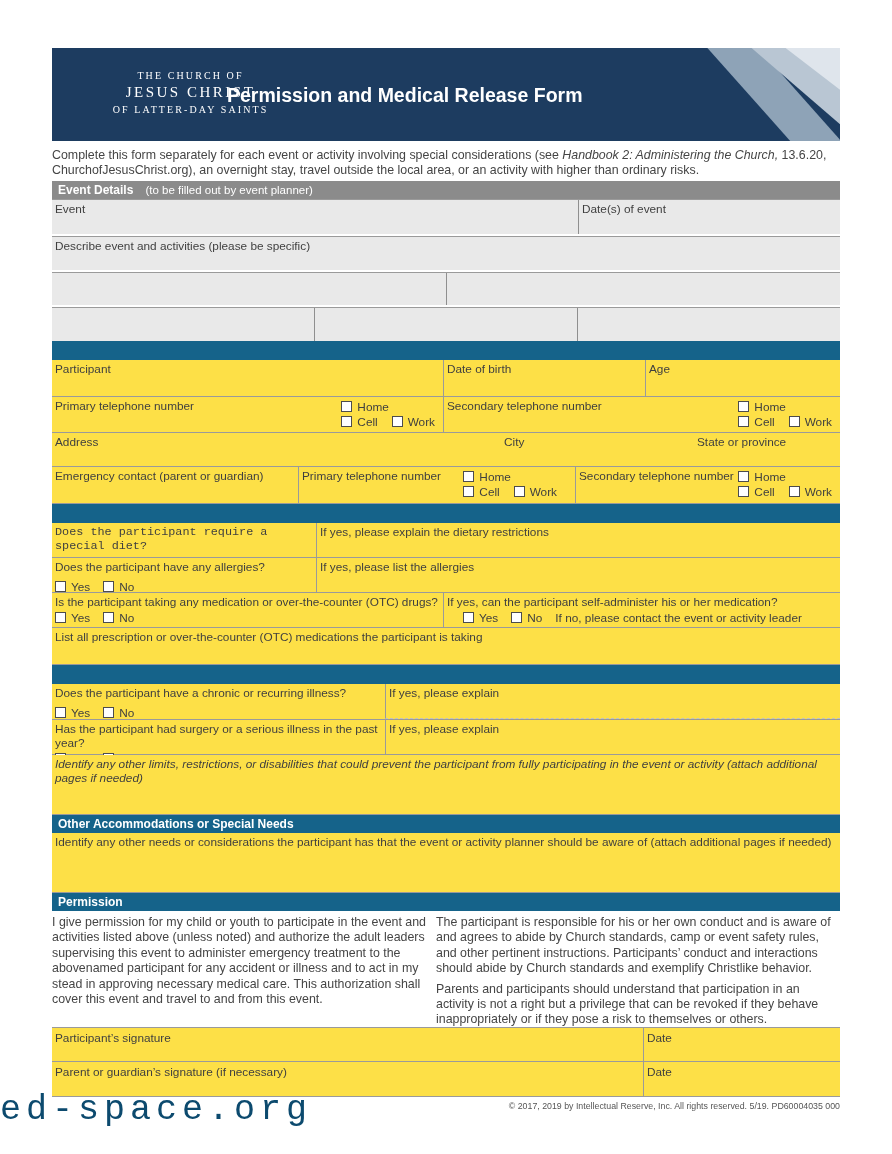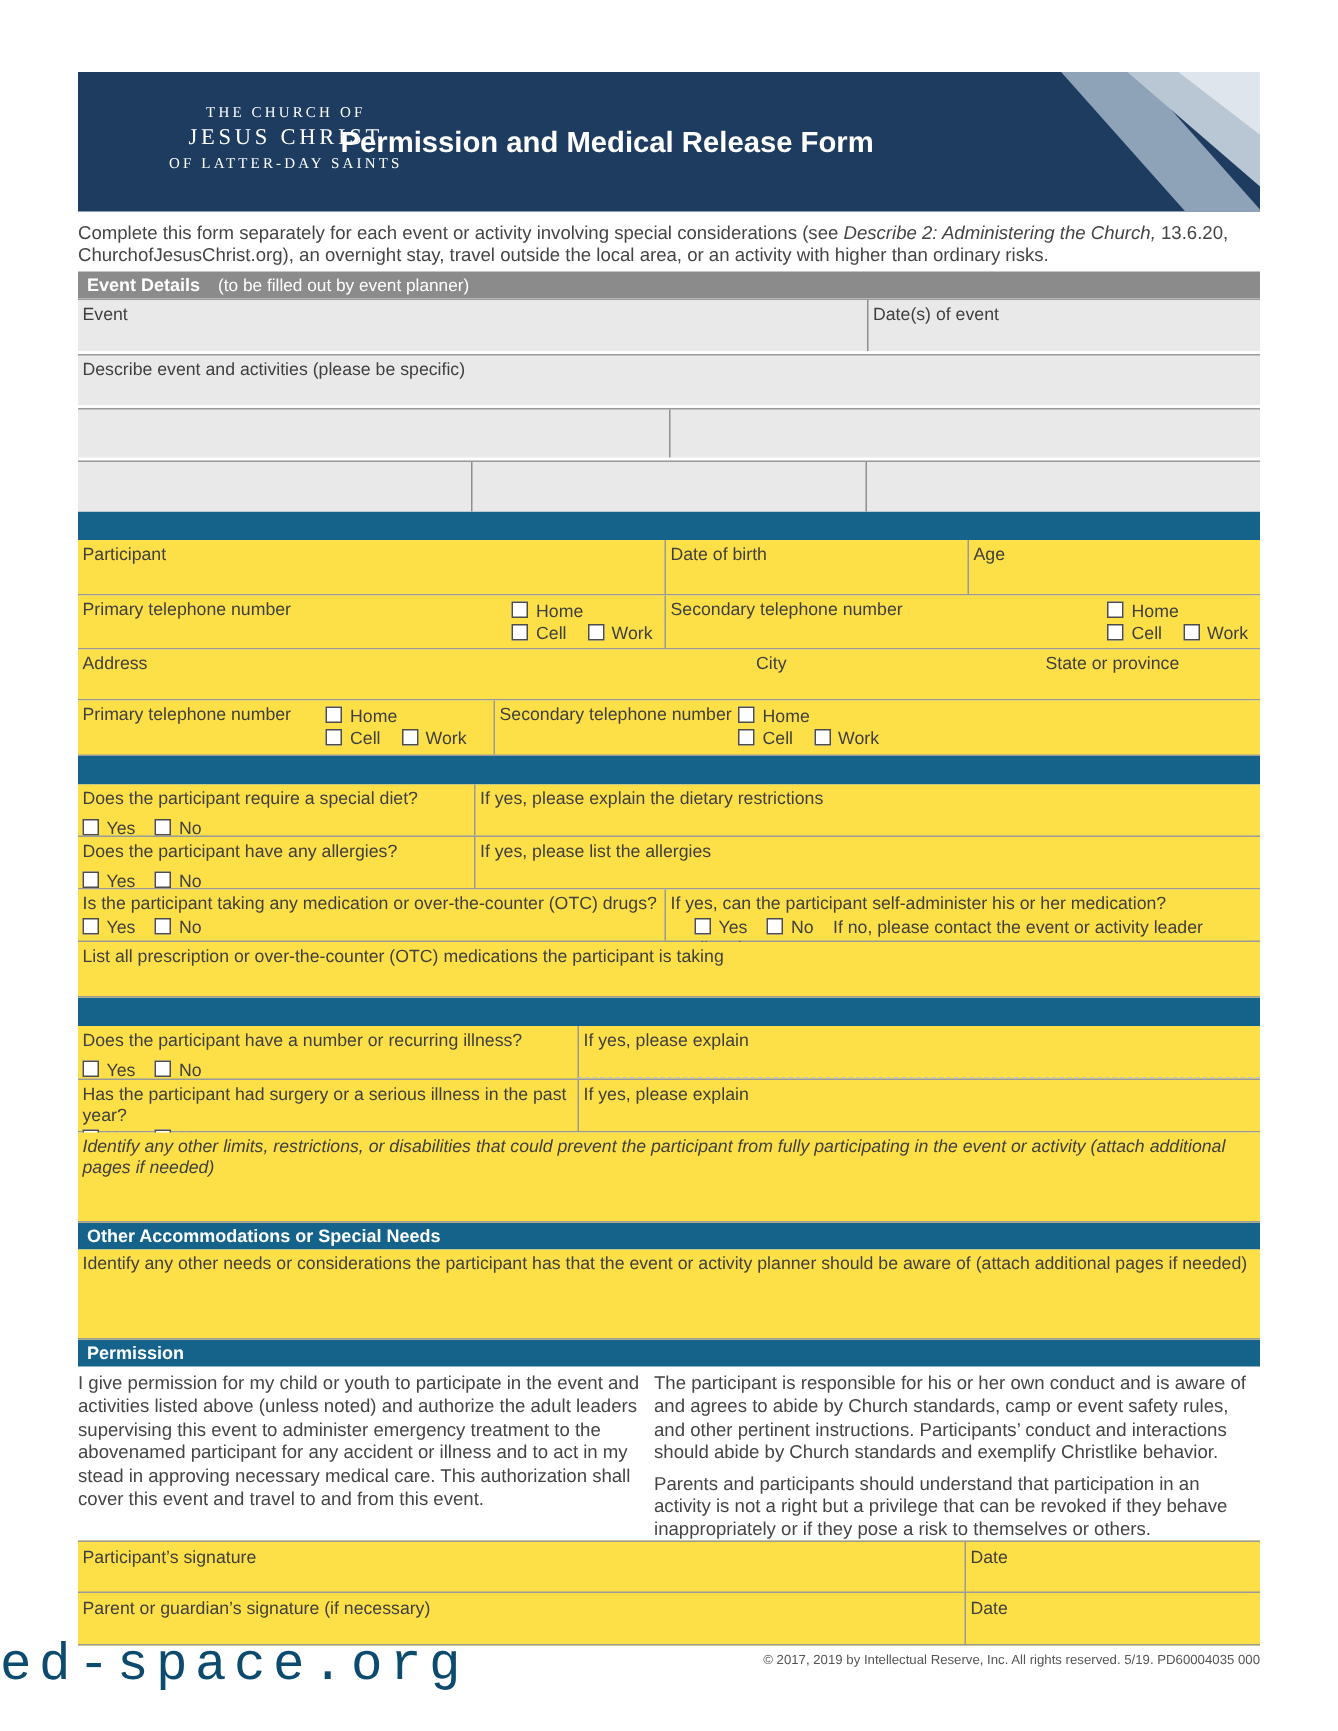--- a/index.html
+++ b/index.html
@@ -76,21 +76,21 @@
           <div class="facet f-c"></div>
       </div>
       <div class="logo">
         <div class="logo-s">THE CHURCH OF</div>
         <div class="logo-m">JESUS CHRIST</div>
         <div class="logo-s">OF LATTER-DAY SAINTS</div>
       </div>
       <div class="hdr-title">Permission and Medical Release Form</div>
     </div>
 
-    <div class="intro"><span>Complete this form separately for each event or activity involving special considerations (see </span><span class="ital">Describe 2: Administering the Church,</span><span> 13.6.20, ChurchofJesusChrist.org), an overnight stay, travel outside the local area, or an activity with higher than ordinary risks.</span></div>
+    <div class="intro"><span>Complete this form separately for each event or activity involving special considerations (see </span><span class="ital">Handbook 2: Administering the Church,</span><span> 13.6.20, ChurchofJesusChrist.org), an overnight stay, travel outside the local area, or an activity with higher than ordinary risks.</span></div>
 
     <div class="bar-gray"><b>Event Details</b><span class="note">(to be filled out by event planner)</span></div>
 
     <div class="row cellgray gap2" style="height:35px;">
       <div class="cell" style="width:526px;"><span class="lbl">Event</span></div>
       <div class="cell" style="width:262px;"><span class="lbl">Date(s) of event</span></div>
     </div>
 
     <div class="row cellgray gap2" style="height:34px;">
       <div class="cell" style="width:732px;"><span class="lbl">Describe event and activities (please be specific)</span></div>
@@ -134,40 +134,41 @@
 
     <div class="row whiterow" style="height:34px;">
       <div class="cell" style="width:788px;">
         <span class="lbl">Address</span>
         <span class="lbl addr-city">City</span>
         <span class="lbl addr-state">State or province</span>
       </div>
     </div>
 
     <div class="row whiterow" style="height:37px;">
+      <div class="cell" style="width:246px;"><span class="lbl">Emergency contact (parent or guardian)</span></div>
       <div class="cell" style="width:277px;">
         <span class="lbl">Primary telephone number</span>
         <span class="cbblock" style="right:18px;">
           <span><span class="cb"></span><span class="cbl">Home</span></span><br>
           <span><span class="cb"></span><span class="cbl">Cell</span><span class="sp"></span><span class="cb"></span><span class="cbl">Work</span></span>
         </span>
       </div>
       <div class="cell" style="width:265px;">
         <span class="lbl">Secondary telephone number</span>
         <span class="cbblock">
           <span><span class="cb"></span><span class="cbl">Home</span></span><br>
           <span><span class="cb"></span><span class="cbl">Cell</span><span class="sp"></span><span class="cb"></span><span class="cbl">Work</span></span>
         </span>
       </div>
     </div>
 
     <div class="bar-teal"></div>
 
     <div class="row whiterow" style="height:35px;">
-      <div class="cell" style="width:264px;">
+      <div class="cell" style="width:264px;font-family:Liberation Mono, monospace;">
         <span class="lbl">Does the participant require a special diet?</span>
         <div class="yn"><span class="cb"></span><span class="cbl">Yes</span><span class="cb"></span><span class="cbl">No</span></div>
       </div>
       <div class="cell" style="width:524px;"><span class="lbl">If yes, please explain the dietary restrictions</span></div>
     </div>
 
     <div class="row whiterow" style="height:35px;">
       <div class="cell" style="width:264px;">
         <span class="lbl">Does the participant have any allergies?</span>
         <div class="yn"><span class="cb"></span><span class="cbl">Yes</span><span class="cb"></span><span class="cbl">No</span></div>
@@ -187,21 +188,21 @@
     </div>
 
     <div class="row whiterow" style="height:37px;">
       <div class="cell" style="width:788px;"><span class="lbl">List all prescription or over-the-counter (OTC) medications the participant is taking</span></div>
     </div>
 
     <div class="bar-teal"></div>
 
     <div class="row whiterow" style="height:36px;">
       <div class="cell" style="width:333px;">
-        <span class="lbl">Does the participant have a number or recurring illness?</span>
+        <span class="lbl">Does the participant have a chronic or recurring illness?</span>
         <div class="yn"><span class="cb"></span><span class="cbl">Yes</span><span class="cb"></span><span class="cbl">No</span></div>
       </div>
       <div class="cell dashb" style="width:455px;"><span class="lbl">If yes, please explain</span></div>
     </div>
 
     <div class="row whiterow" style="height:35px;">
       <div class="cell" style="width:333px;">
         <span class="lbl">Has the participant had surgery or a serious illness in the past year?</span>
         <div class="yn" style="margin-top:2px;"><span class="cb"></span><span class="cbl">Yes</span><span class="cb"></span><span class="cbl">No</span></div>
       </div>

